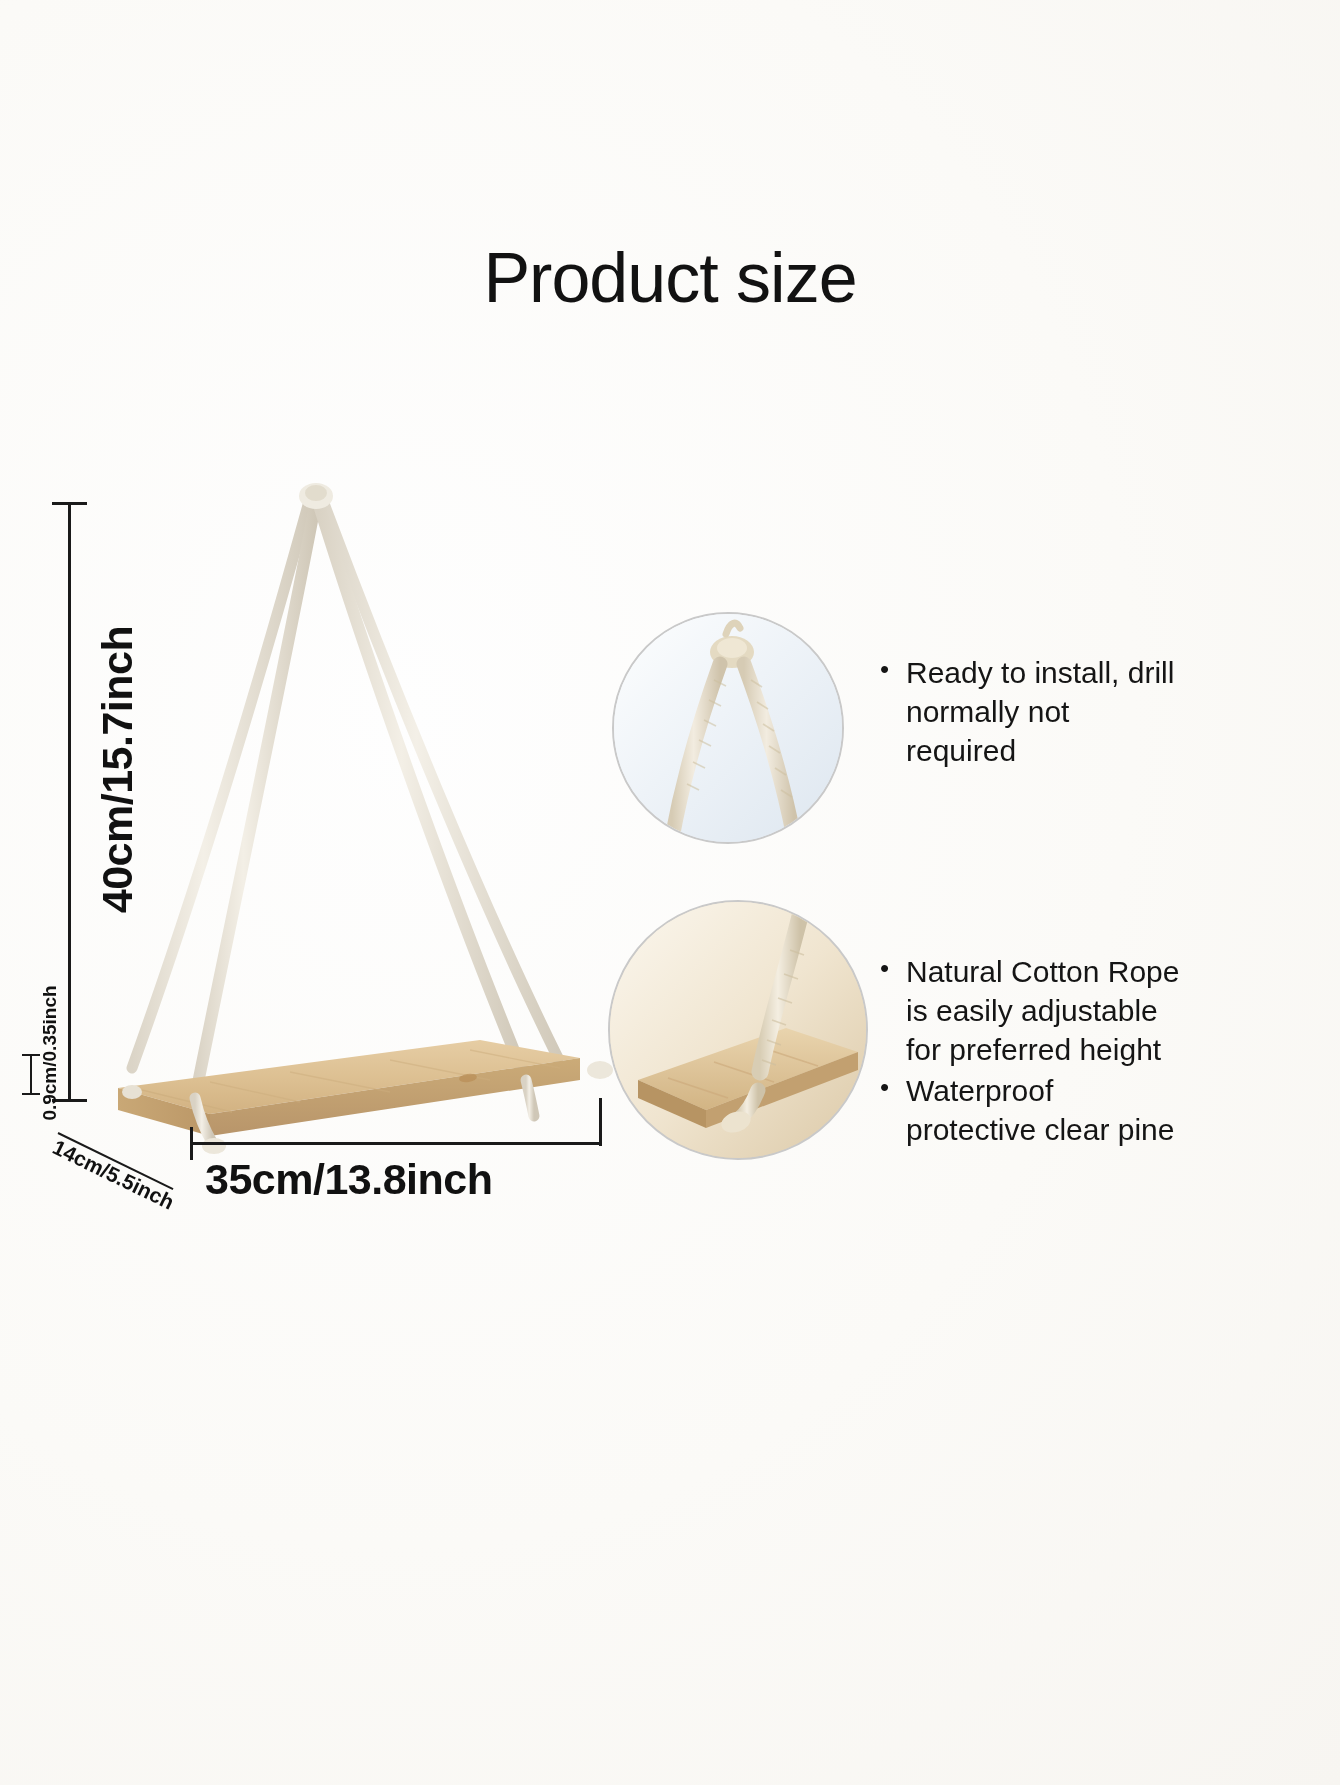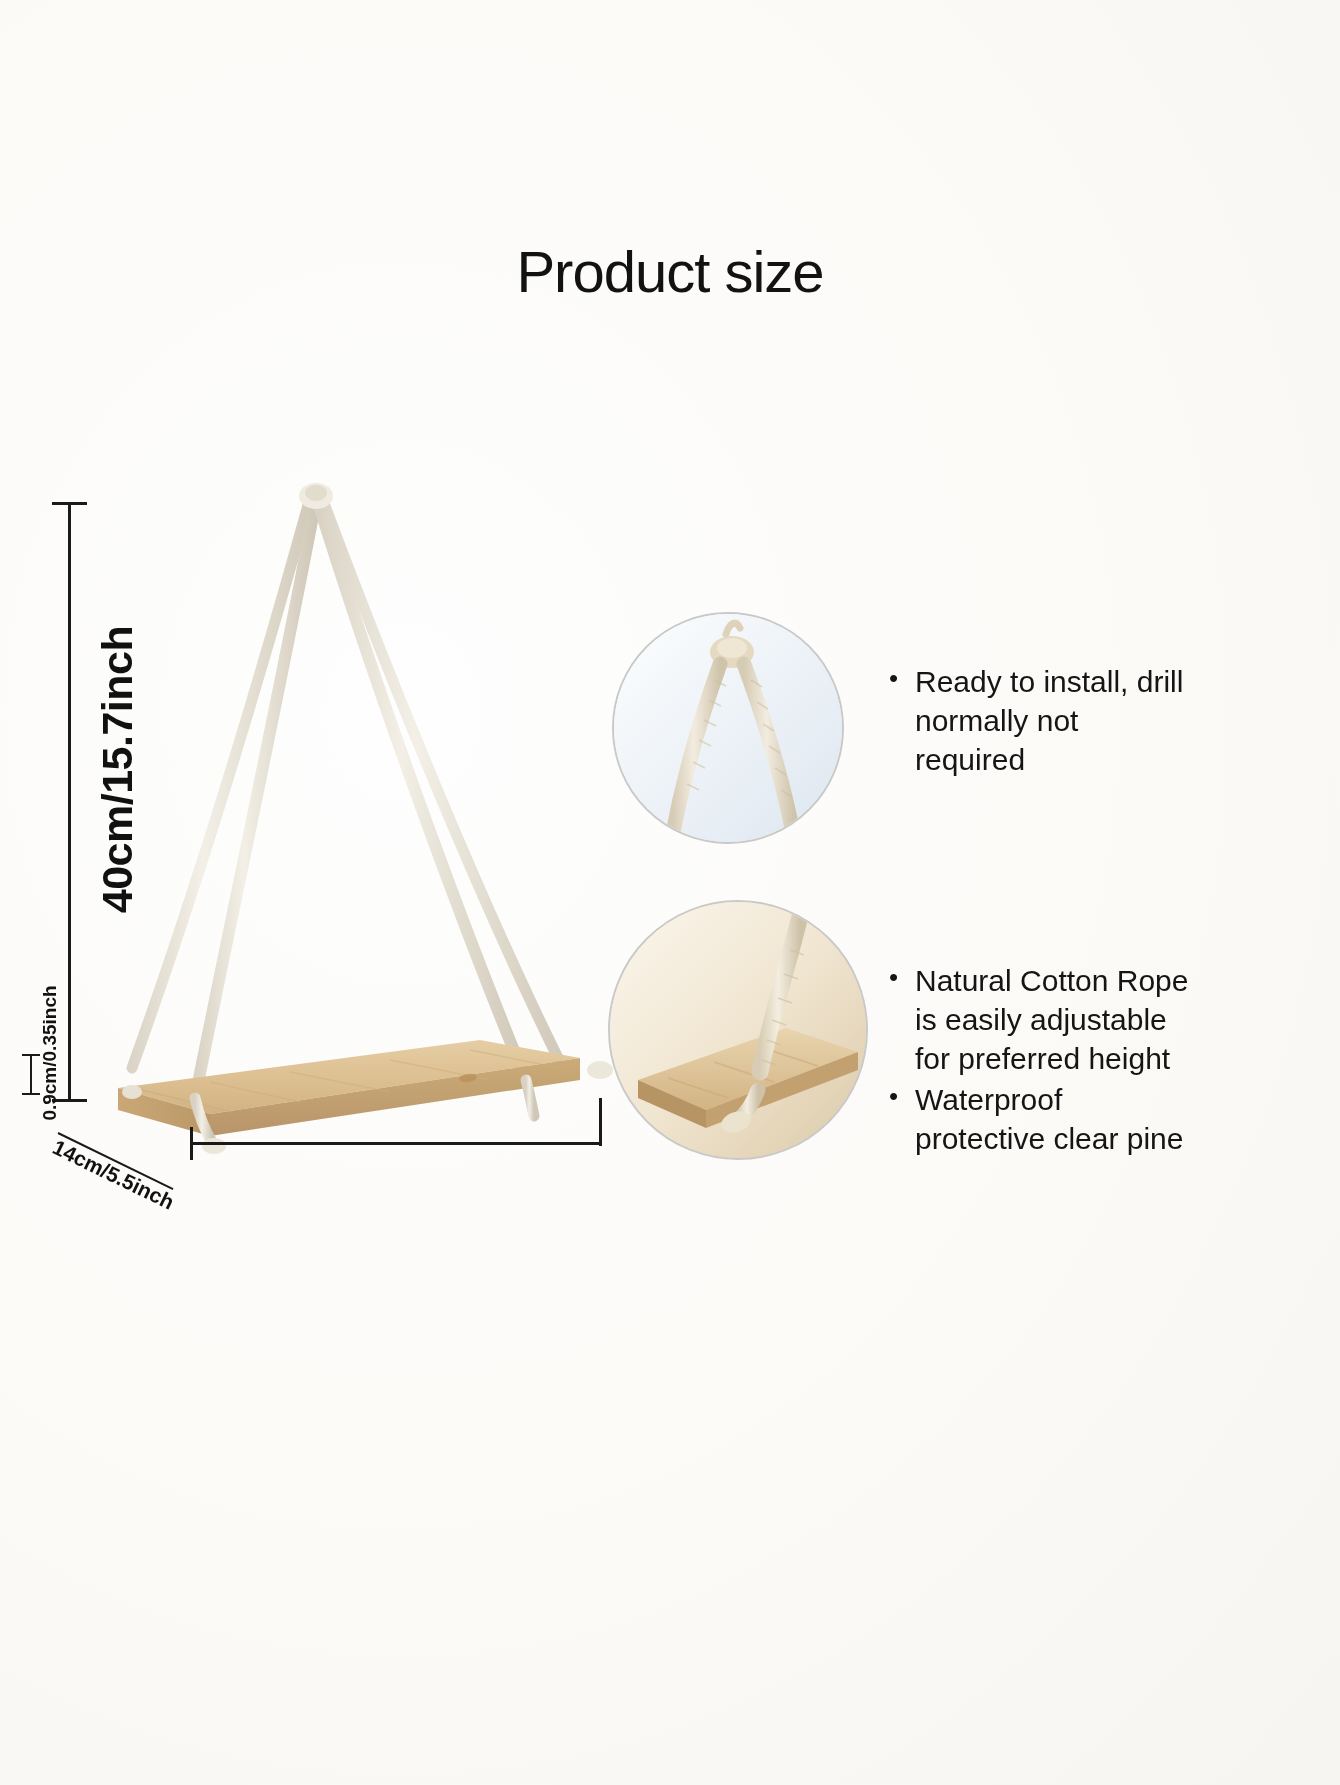--- a/index.html
+++ b/index.html
@@ -37,21 +37,21 @@
   }
 
   
   #title {
     position: absolute;
     left: 0;
     top: 243;
     top: 243px;
     width: 1340px;
     text-align: center;
-    font-size: 58px;
+    font-size: 70px;
     font-weight: 400;
     letter-spacing: -1px;
     color: #121212;
     line-height: 1;
     font-family: "Liberation Sans", sans-serif;
   }
 
   
   #product-group {
     position: absolute;
@@ -232,21 +232,21 @@
     left: 608px;
     top: 900px;
     width: 260px;
     height: 260px;
     background:
       radial-gradient(circle at 40% 30%, #fbf6ec 0%, #efe2cb 48%, #dcc9a8 100%);
   }
   .bullets {
     position: absolute;
     list-style: none;
-    margin: 17px;
+    margin: 8px;
     padding: 0;
     font-size: 30px;
     line-height: 1.30;
     color: #151515;
     font-weight: 400;
   }
   .bullets li {
     position: relative;
     padding-left: 26px;
     margin-bottom: 2px;
@@ -347,20 +347,21 @@
       <div id="thickness-label">0.9cm/0.35inch</div>
 
       <div id="depth-dim">
         <div id="depth-line"></div>
         <div id="depth-label">14cm/5.5inch</div>
       </div>
 
       <div class="dim-line-h" id="width-dim-line"></div>
       <div class="dim-cap-v" id="width-cap-left"></div>
       <div class="dim-cap-v" id="width-cap-right"></div>
+      <div id="width-label">35cm/13.8inch</div>
     </div>
 
     <div class="photo-circle" id="circle-1">
       <svg viewBox="0 0 232 232" width="232" height="232">
         <defs>
           <linearGradient id="wallG" x1="0" y1="0" x2="1" y2="1">
             <stop offset="0%" stop-color="#fdfefe"></stop>
             <stop offset="45%" stop-color="#eef3f8"></stop>
             <stop offset="100%" stop-color="#dde6ef"></stop>
           </linearGradient>

